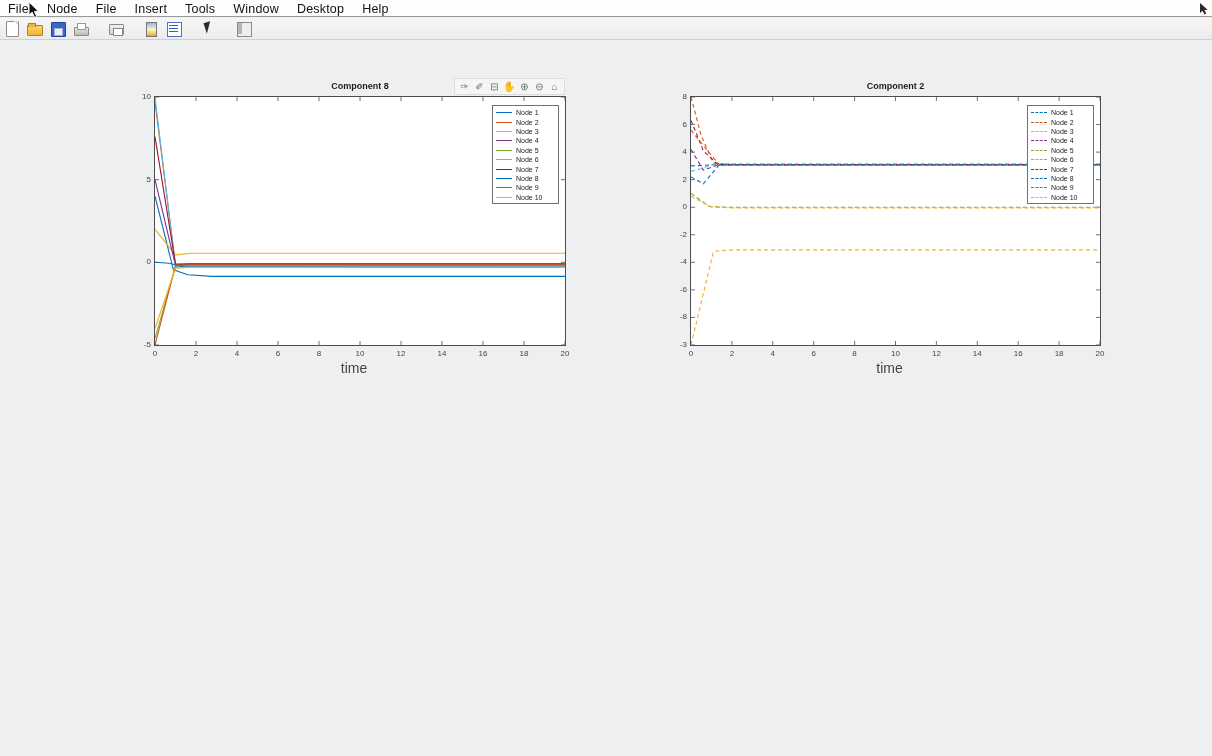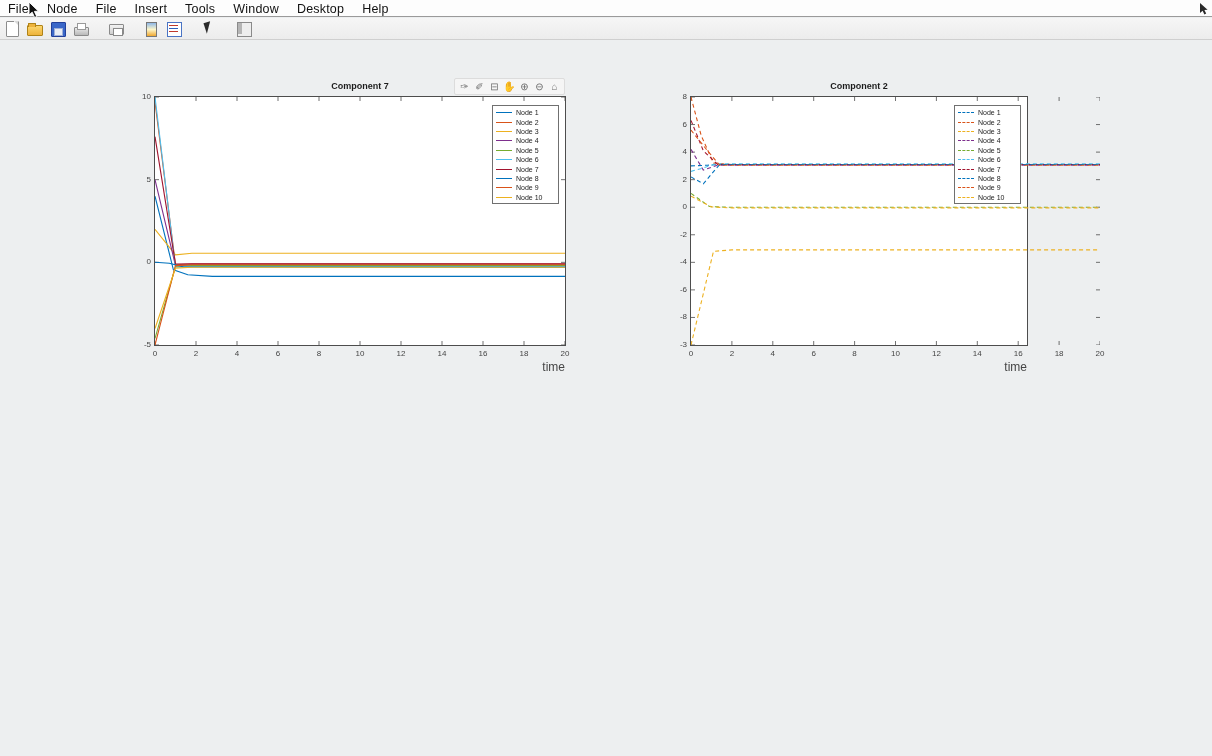--- a/index.html
+++ b/index.html
@@ -57,22 +57,22 @@
     background:#b5b5b5; }
 
   
   .figure-canvas { position:absolute; left:0; top:41px; width:1212px; height:715px;
     background:#edeff0; }
 
   
   .plot { position:absolute; background:#fff; border:1px solid #4d4d4d; }
   .plot-title { position:absolute; left:0; right:0; top:-16px; text-align:center;
     font-size:9px; font-weight:bold; color:#1c1c1c; }
-  .xlabel { position:absolute; left:0; right:0; top:254px; padding-top:9px;
-    text-align:right; font-size:12px; color:#454545; }
+  .xlabel { position:absolute; left:0; right:12px; top:254px; padding-top:9px;
+    text-align:center; font-size:14px; color:#454545; }
   .axes-svg { position:absolute; left:0; top:0; }
   .tick-x { position:absolute; width:22px; text-align:center; font-size:8px;
     color:#454545; top:252px; }
   .tick-y { position:absolute; width:22px; text-align:right; font-size:8px;
     color:#454545; left:-26px; }
   .legend { position:absolute; width:67px; background:#fff; border:1px solid #707070;
     padding:2px 3px 1px 3px; z-index:3; }
   .legend-row { display:flex; align-items:center; height:9.4px; }
   .legend-line { width:16px; margin-right:4px; flex:none; }
   .legend-label { font-size:7px; color:#222; white-space:nowrap; }
@@ -120,21 +120,21 @@
   <span class="ti ti-legend"></span>
   <span class="gap"></span>
   <span class="ti ti-pointer"></span>
   <span class="gap"></span>
   <span class="ti ti-panel"></span>
 </div>
 
 <div class="figure-canvas">
 
   <div class="plot" style="left:154px; top:55px; width:412px; height:250px;">
-    <div class="plot-title">Component 7</div>
+    <div class="plot-title">Component 8</div>
     <div class="axes-toolbar">
       <span class="at-icon">✑</span>
       <span class="at-icon">✐</span>
       <span class="at-icon">⊟</span>
       <span class="at-icon">✋</span>
       <span class="at-icon">⊕</span>
       <span class="at-icon">⊖</span>
       <span class="at-icon">⌂</span>
     </div>
     <div class="xlabel">time</div>
@@ -232,21 +232,21 @@
       <div class="tick-x" style="left: 276px;">14</div>
       <div class="tick-x" style="left: 317px;">16</div>
       <div class="tick-x" style="left: 358px;">18</div>
       <div class="tick-x" style="left: 399px;">20</div>
       <div class="tick-y" style="top: 243px;">-5</div>
       <div class="tick-y" style="top: 160.333px;">0</div>
       <div class="tick-y" style="top: 77.6667px;">5</div>
       <div class="tick-y" style="top: -5px;">10</div>
     </div>
 
-  <div class="plot" style="left:690px; top:55px; width:338px; height:250px;">
+  <div class="plot" style="left:690px; top:55px; width:411px; height:250px;">
     <div class="plot-title">Component 2</div>
     <div class="xlabel">time</div>
     <svg class="axes-svg" width="409" height="248">
         <line x1="0" y1="248" x2="0" y2="244" stroke="#4d4d4d" stroke-width="0.8"></line>
         <line x1="0" y1="0" x2="0" y2="4" stroke="#4d4d4d" stroke-width="0.8"></line>
         <line x1="40.900000000000006" y1="248" x2="40.900000000000006" y2="244" stroke="#4d4d4d" stroke-width="0.8"></line>
         <line x1="40.900000000000006" y1="0" x2="40.900000000000006" y2="4" stroke="#4d4d4d" stroke-width="0.8"></line>
         <line x1="81.80000000000001" y1="248" x2="81.80000000000001" y2="244" stroke="#4d4d4d" stroke-width="0.8"></line>
         <line x1="81.80000000000001" y1="0" x2="81.80000000000001" y2="4" stroke="#4d4d4d" stroke-width="0.8"></line>
         <line x1="122.69999999999999" y1="248" x2="122.69999999999999" y2="244" stroke="#4d4d4d" stroke-width="0.8"></line>

